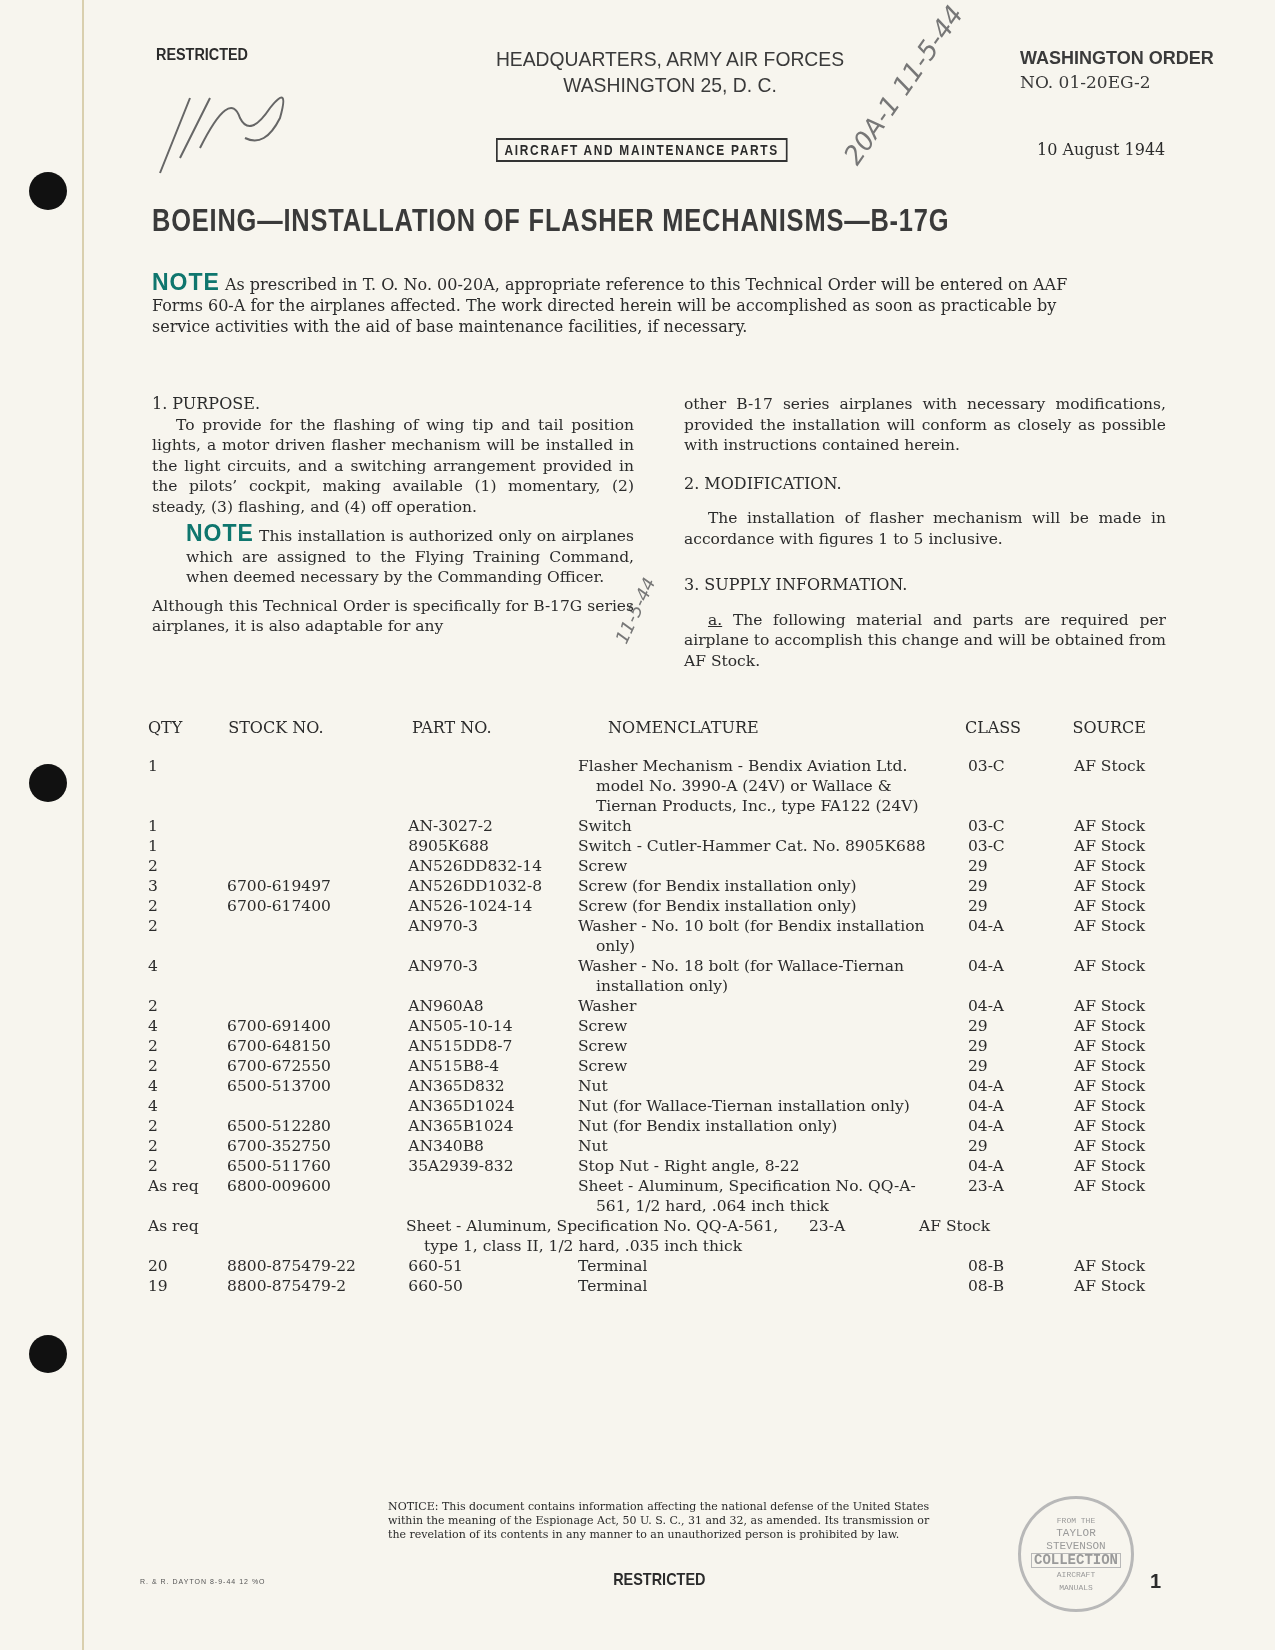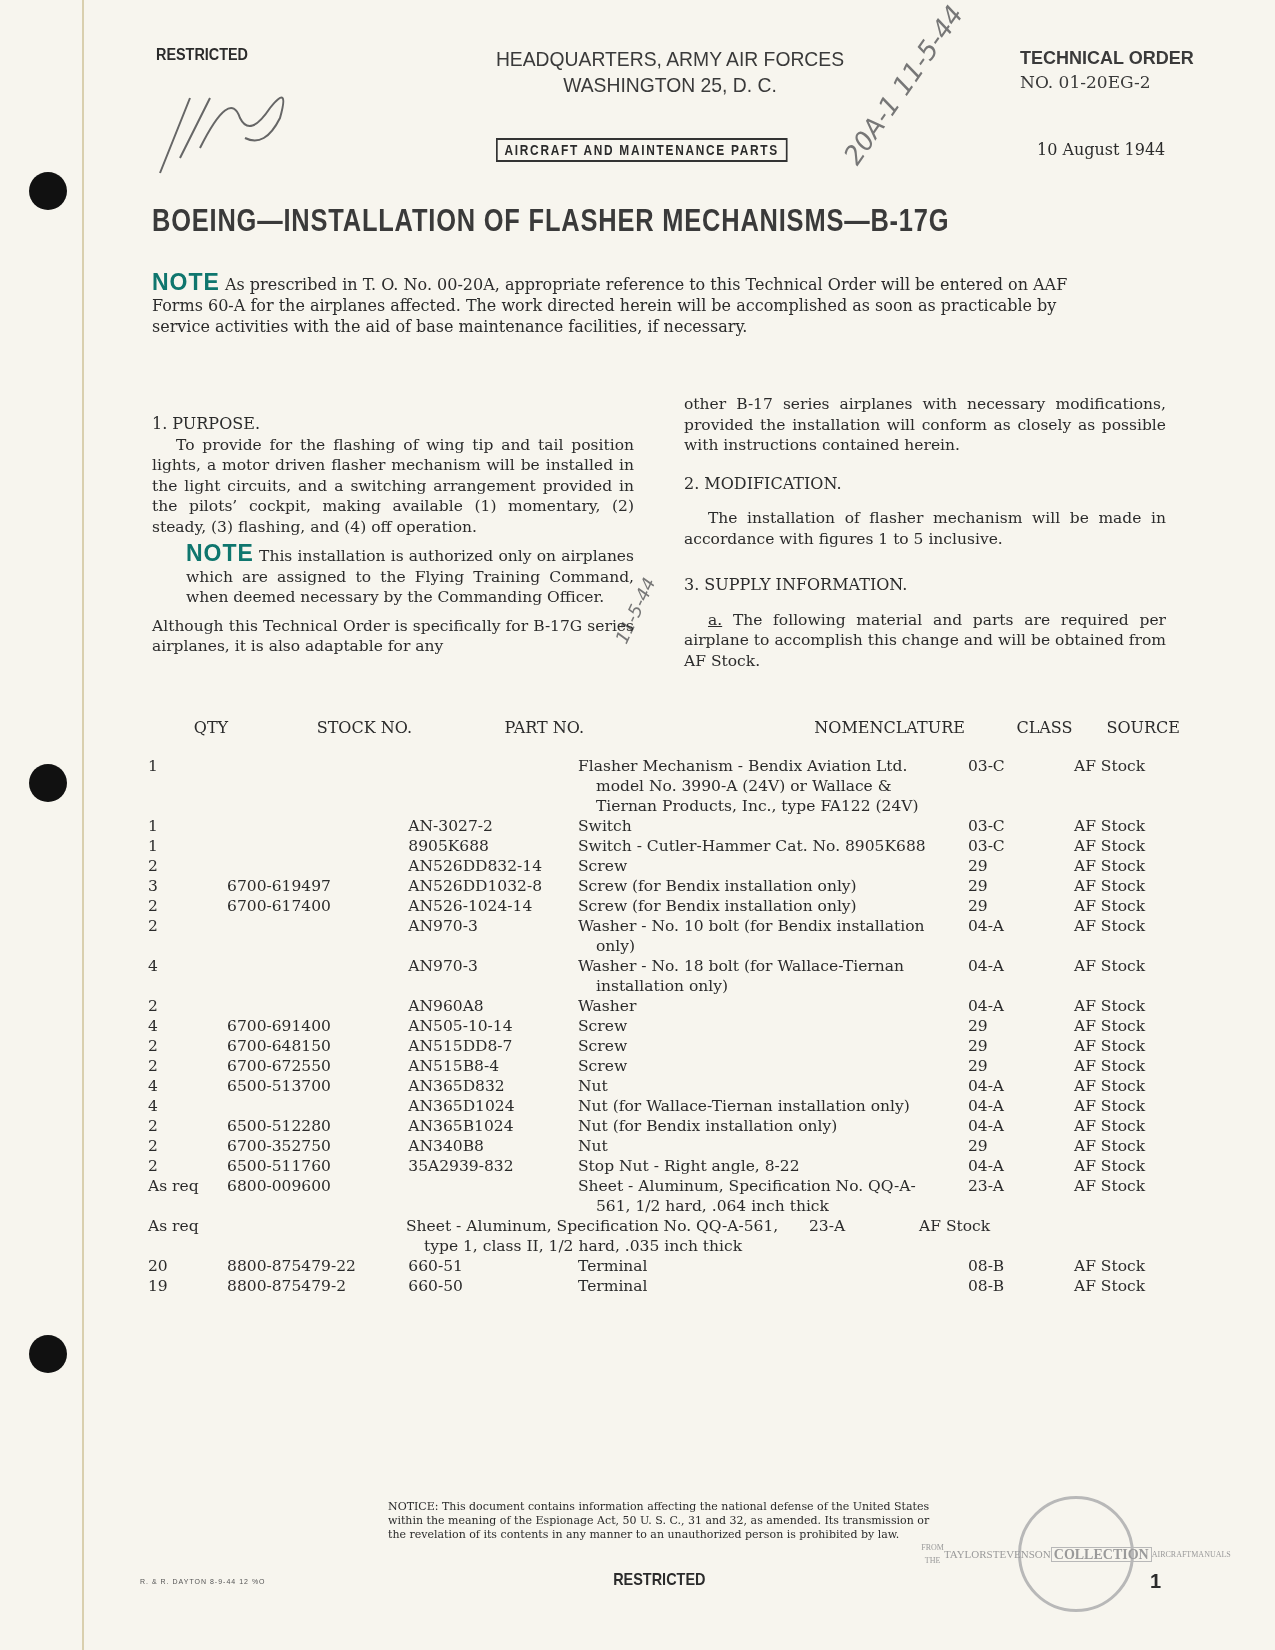--- a/index.html
+++ b/index.html
@@ -14,63 +14,63 @@
   .abs { position: absolute; }
   .hdr-restricted { left: 156px; top: 46px; font-size: 16px; font-weight: bold; font-family: "Liberation Sans", sans-serif; transform: scaleX(0.9); transform-origin: left; }
   .hq { left: 460px; top: 46px; width: 420px; text-align: center; font-family: "Liberation Sans", sans-serif; font-size: 21px; line-height: 26px; color: #3a3a3a; transform: scaleX(0.92); }
   .to { left: 1020px; top: 46px; font-family: "Liberation Sans", sans-serif; font-size: 18px; line-height: 24px; color: #3a3a3a; font-weight: bold; }
   .to .num { font-family: "DejaVu Serif", serif; font-weight: normal; font-size: 17px; }
   .date { left: 1037px; top: 140px; font-size: 16px; }
   .category { left: 496px; top: 138px; border: 2px solid #333; padding: 2px 8px; font-family: "Liberation Sans", sans-serif; font-size: 14px; letter-spacing: 2px; font-weight: bold; transform: scaleX(0.85); transform-origin: left; }
   .title { left: 152px; top: 203px; width: 920px; font-family: "Liberation Sans", sans-serif; font-size: 31px; font-weight: bold; color: #3a3a3a; transform: scaleX(0.82); transform-origin: left; white-space: nowrap; letter-spacing: 1px; }
   .note-top { left: 152px; top: 272px; width: 940px; font-size: 16px; line-height: 21px; }
   .note-label { font-family: "Liberation Sans", sans-serif; font-weight: 900; font-size: 23px; letter-spacing: 1px; color: #0f766e; }
-  .col-left { left: 152px; top: 394px; width: 482px; font-size: 15.5px; line-height: 20.5px; margin-top: 20px; }
+  .col-left { left: 152px; top: 394px; width: 482px; font-size: 15.5px; line-height: 20.5px; }
   .col-right { left: 684px; top: 394px; width: 482px; font-size: 15.5px; line-height: 20.5px; }
   .col-left p, .col-right p { margin: 0; text-align: justify; }
   .heading { margin: 0 0 8px 0; font-size: 16px; }
   .indent { text-indent: 24px; }
   .note-inner { margin: 6px 0 8px 34px !important; }
   .table { left: 140px; top: 718px; width: 1040px; font-size: 15.5px; }
   .trow { position: relative; display: flex; line-height: 20px; }
   .trow .c-qty { width: 90px; padding-left: 8px; box-sizing: border-box; }
   .trow .c-stock { width: 188px; }
   .trow .c-part { width: 176px; }
   .trow .c-nom { width: 365px; }
   .trow .c-class { width: 110px; }
   .trow .c-src { width: 110px; }
   .thead { margin-bottom: 18px; }
-  .thead div { font-size: 16px; text-align: right; }
+  .thead div { font-size: 16px; }
   .thead .c-nom { padding-left: 24px; }
   .notice { left: 388px; top: 1500px; width: 560px; font-size: 11px; line-height: 14px; font-family: "DejaVu Serif", serif; }
   .footer-restricted { left: 605px; top: 1570px; font-family: "Liberation Sans", sans-serif; font-weight: bold; font-size: 17px; transform: scaleX(0.85); }
   .printer { left: 140px; top: 1578px; font-size: 7px; color: #555; font-family: "Liberation Sans", sans-serif; letter-spacing: 1px; }
   .pagenum { left: 1150px; top: 1570px; font-family: "Liberation Sans", sans-serif; font-weight: bold; font-size: 20px; }
-  .stamp { left: 1018px; top: 1496px; width: 116px; height: 116px; border-radius: 50%; border: 3px solid #b8b8b8; box-sizing: border-box; text-align: center; font-family: Liberation Serif, serif; color: #9a9a9a; display: flex; flex-direction: row; justify-content: center; align-items: center; line-height: 13px; }
+  .stamp { left: 1018px; top: 1496px; width: 116px; height: 116px; border-radius: 50%; border: 3px solid #b8b8b8; box-sizing: border-box; text-align: center; font-family: Liberation Mono, monospace; color: #9a9a9a; display: flex; flex-direction: column; justify-content: center; align-items: center; line-height: 13px; }
   .stamp .s1, .stamp .s5 { font-size: 8px; }
   .stamp .s2, .stamp .s3 { font-size: 11px; }
   .stamp .s4 { font-size: 14px; font-weight: bold; border: 1px solid #b8b8b8; padding: 0 2px; }
   .hand { position: absolute; color: #777; font-family: "DejaVu Sans", sans-serif; font-style: italic; }
 </style>
 </head>
 <body>
 
 <div class="page">
   <div class="margin-line"></div>
   <div class="hole" style="top:172px"></div>
   <div class="hole" style="top:764px"></div>
   <div class="hole" style="top:1335px"></div>
 
   <div class="abs hdr-restricted">RESTRICTED</div>
   <div class="abs hq">
     <div>HEADQUARTERS, ARMY AIR FORCES</div>
     <div>WASHINGTON 25, D. C.</div>
   </div>
   <div class="abs to">
-    <div>TECHNICAL ORDER</div>
+    <div>WASHINGTON ORDER</div>
     <div class="num">NO. 01-20EG-2</div>
   </div>
   <div class="abs date">10 August 1944</div>
   <div class="abs category">AIRCRAFT AND MAINTENANCE PARTS</div>
 
   <div class="hand" style="left:810px;top:70px;font-size:26px;transform:rotate(-55deg);">20A-1  11-5-44</div>
   <div class="hand" style="left:600px;top:600px;font-size:18px;transform:rotate(-65deg);">11-5-44</div>
   <svg class="abs" style="left:150px;top:78px" width="150" height="100">
     <path d="M10 95 L40 20 M30 80 L60 20 M50 70 Q80 10 90 40 Q100 60 120 30 Q140 5 130 40 Q115 70 95 60" stroke="#666" stroke-width="2" fill="none"></path>
   </svg>

